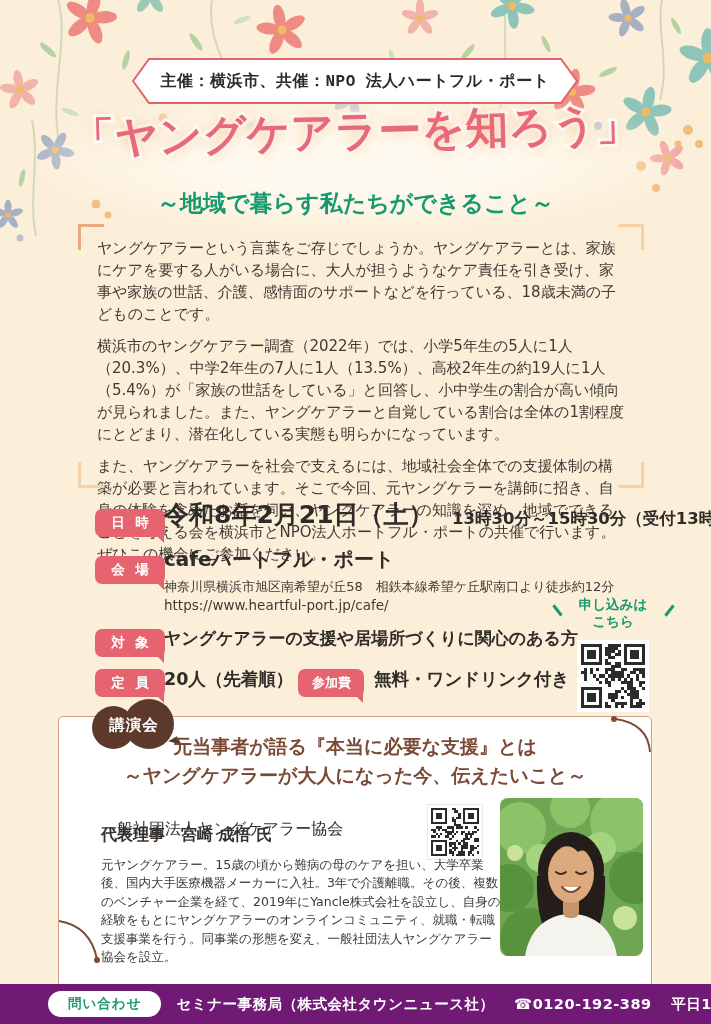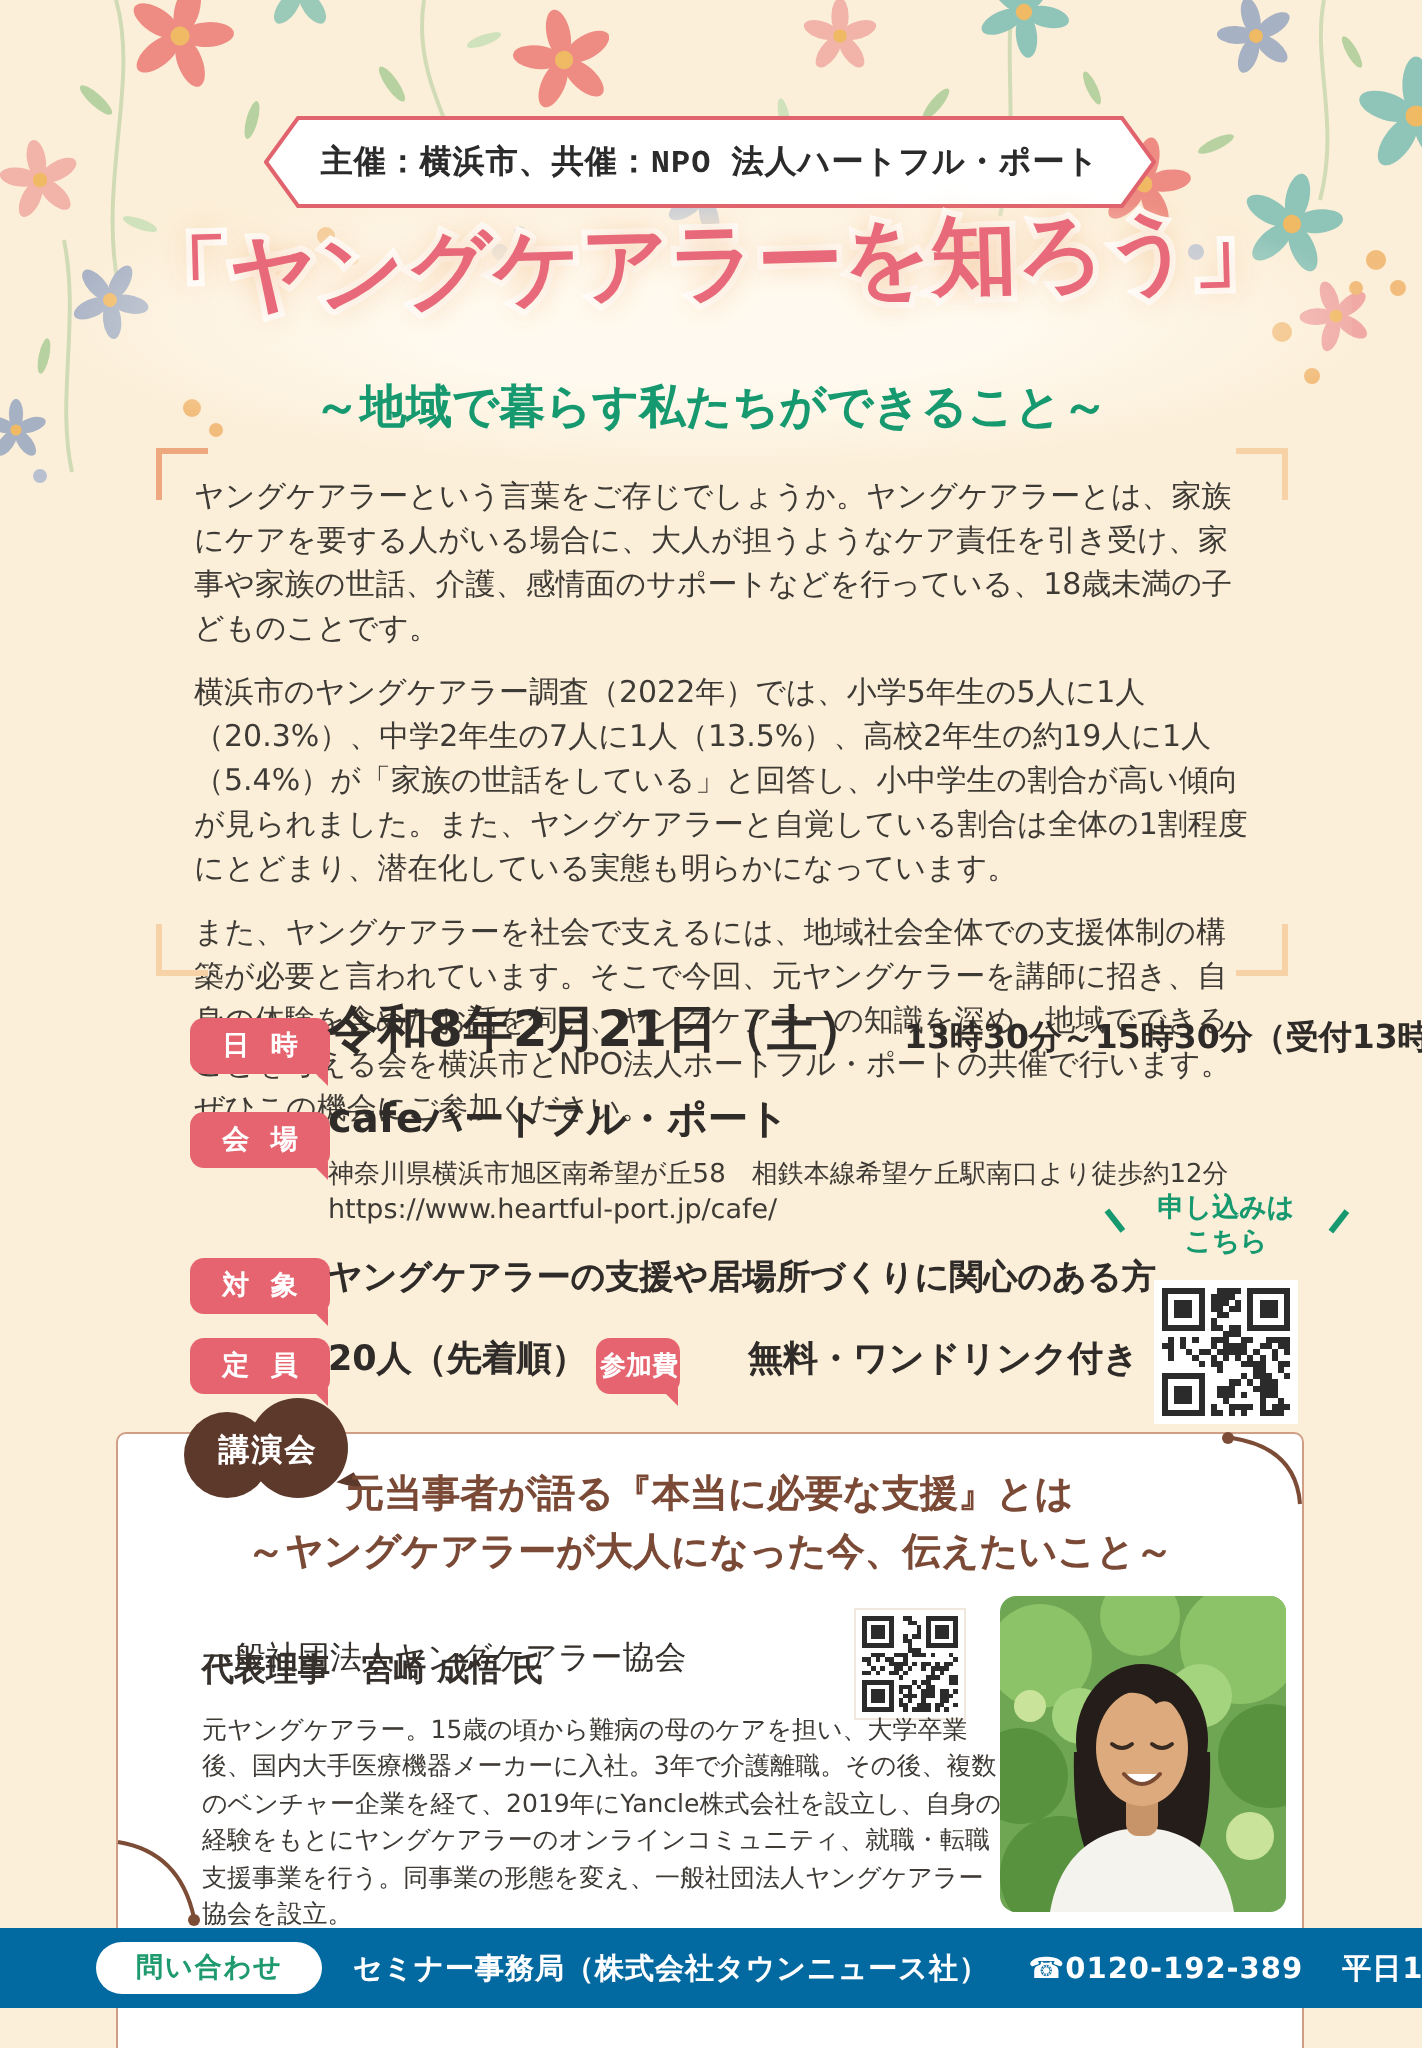--- a/index.html
+++ b/index.html
@@ -27,21 +27,21 @@
   .br{position:absolute;width:26px;height:26px;border:0 solid #f6d2a6;}
   .br.tl{left:0;top:0;border-top-width:3px;border-left-width:3px;border-color:#eda87f;}
   .br.tr{right:0;top:0;border-top-width:3px;border-right-width:3px;}
   .br.bl{left:0;bottom:0;border-bottom-width:3px;border-left-width:3px;}
   .br.brr{right:0;bottom:0;border-bottom-width:3px;border-right-width:3px;}
   
   .badge{position:absolute;background:#e5646f;color:#fff;font-weight:bold;font-size:13.5px;
         letter-spacing:3px;padding:5px 0 5px 3px;width:70px;text-align:center;border-radius:7px;}
   .badge::after{content:"";position:absolute;right:1px;bottom:-6px;width:0;height:0;
         border-left:9px solid transparent;border-top:9px solid #e5646f;}
-  .badge.fee{letter-spacing:0;width:42px;font-size:13px;padding-left:1px;}
+  .badge.fee{letter-spacing:0;width:66px;font-size:13px;padding-left:1px;}
   .val{position:absolute;color:#2f2b28;font-weight:bold;white-space:nowrap;text-align:right;}
   .b-datetime{left:95px;top:509px;} .v-date{left:164px;top:498px;font-size:25px;}
   .v-time{left:452px;top:508px;font-size:16.5px;}
   .b-venue{left:95px;top:556px;} .v-venue{left:164px;top:546px;font-size:20px;}
   .v-address{position:absolute;left:164px;top:578px;font-size:13px;color:#3e3a35;white-space:nowrap;}
   .v-url{position:absolute;left:164px;top:597px;font-size:13.5px;color:#3e3a35;}
   .b-target{left:95px;top:629px;} .v-target{left:164px;top:627px;font-size:17px;}
   .b-cap{left:95px;top:669px;} .v-cap{left:164px;top:667px;font-size:17.5px;}
   .b-fee{left:298px;top:669px;} .v-fee{left:374px;top:667px;font-size:17.5px;}
   .apply{position:absolute;left:560px;top:596px;width:106px;text-align:center;color:#16996f;
@@ -64,21 +64,21 @@
         color:#fff;font-size:15.5px;font-weight:bold;letter-spacing:1px;}
   .lec-title{position:absolute;left:0;width:100%;text-align:center;font-size:19px;font-weight:bold;color:#7b4a36;white-space:nowrap;}
   .lec-title.t1{top:17px;} .lec-title.t2{top:46px;}
   .lec-org{position:absolute;left:42px;top:102px;font-size:16px;font-weight:normal;color:#35302b;white-space:nowrap;}
   .lec-speaker{position:absolute;left:42px;top:108px;font-size:16px;font-weight:bold;color:#35302b;white-space:nowrap;}
   .qr2{position:absolute;left:368px;top:87px;width:56px;height:56px;padding:3px;border:1px solid #f0e8df;}
   .photo{position:absolute;left:441px;top:81px;width:143px;height:158px;border-radius:8px;overflow:hidden;}
   .photo svg{display:block;width:100%;height:100%;}
   .lec-bio{position:absolute;left:42px;top:139px;width:400px;font-size:12.5px;line-height:18.4px;color:#3e3a35;}
   
-  .footer{position:absolute;left:0;top:964px;width:711px;height:40px;background:#0369a1;
+  .footer{position:absolute;left:0;top:984px;width:711px;height:40px;background:#701a75;
         display:flex;align-items:center;padding-left:48px;}
   .footer-pill{background:#fff;color:#1f9a6e;font-size:13.5px;font-weight:bold;border-radius:14px;
         padding:4px 20px;letter-spacing:1px;white-space:nowrap;}
   .footer-text{color:#fff;font-weight:bold;font-size:14.5px;margin-left:15px;letter-spacing:.5px;white-space:nowrap;}
   .footer-text span{margin-right:14px;}
 </style>
 </head>
 <body>
 
 <div class="page">

